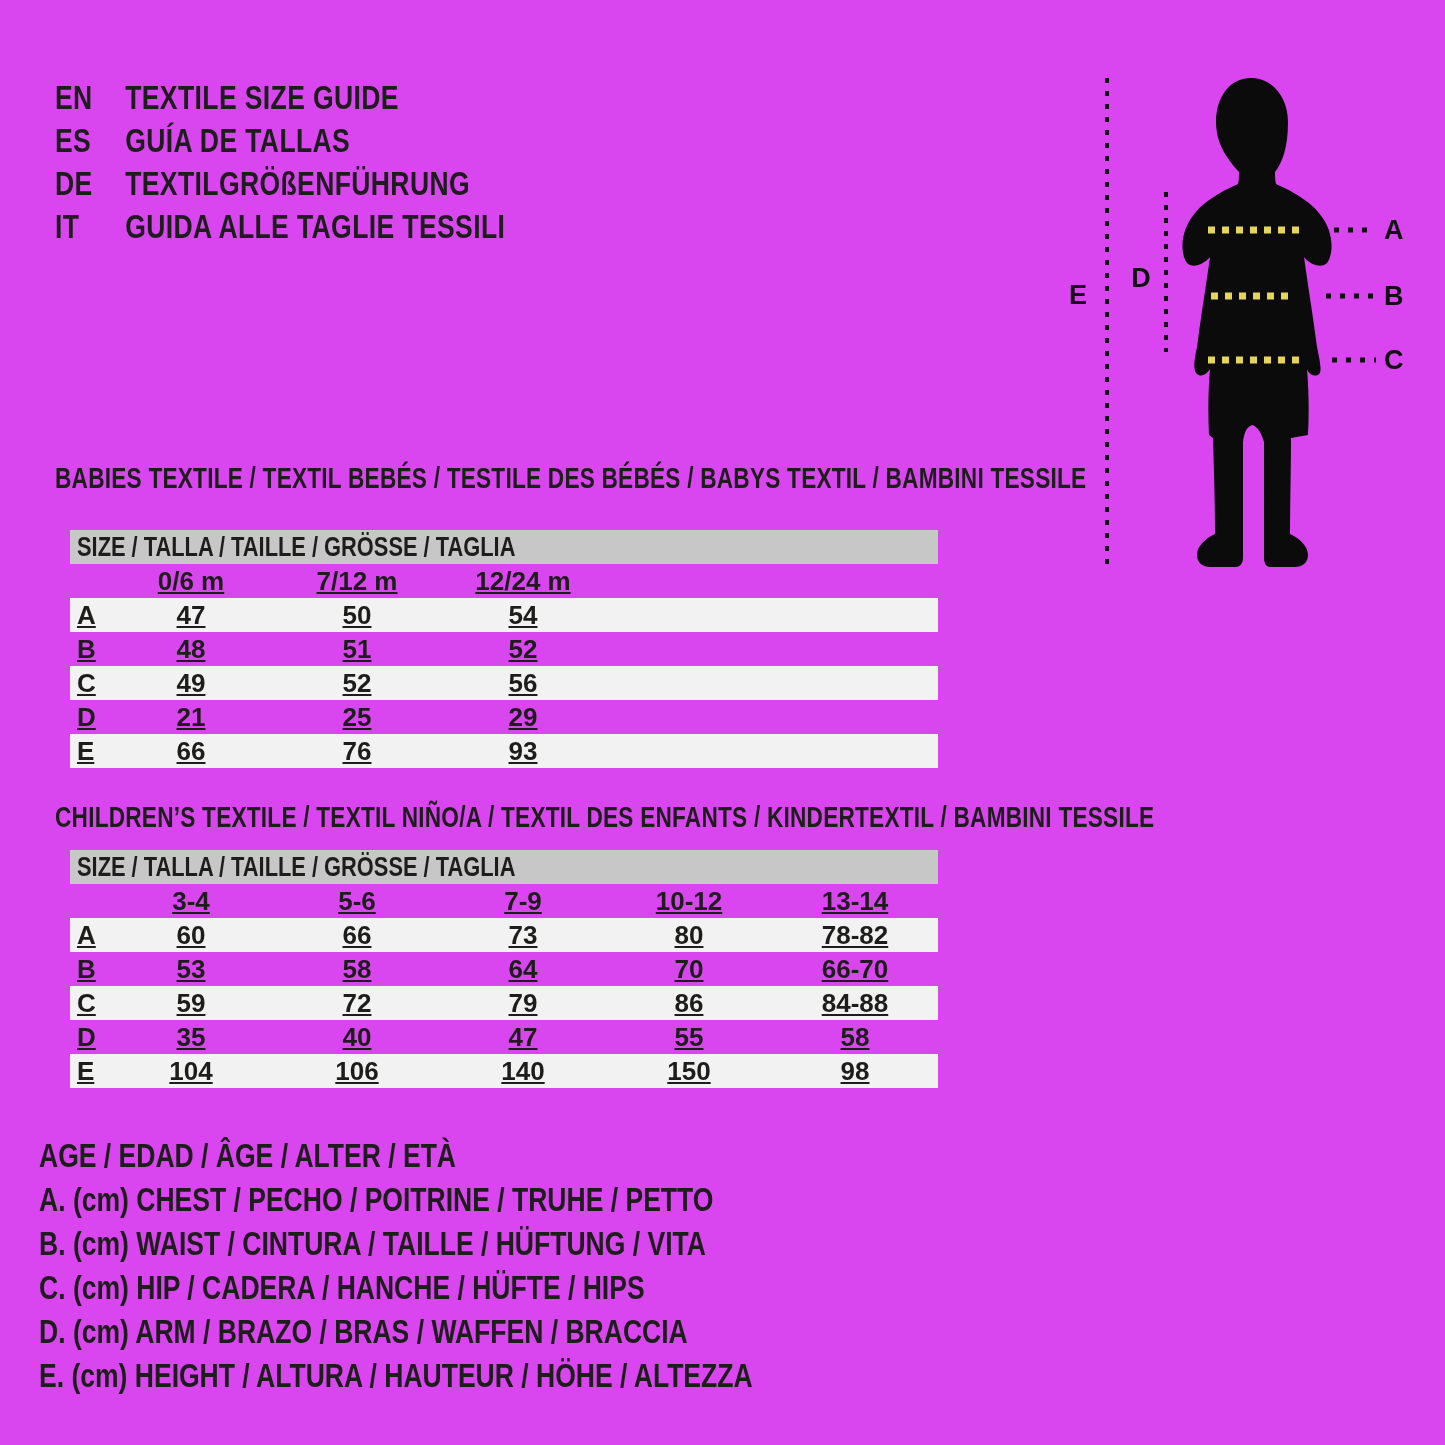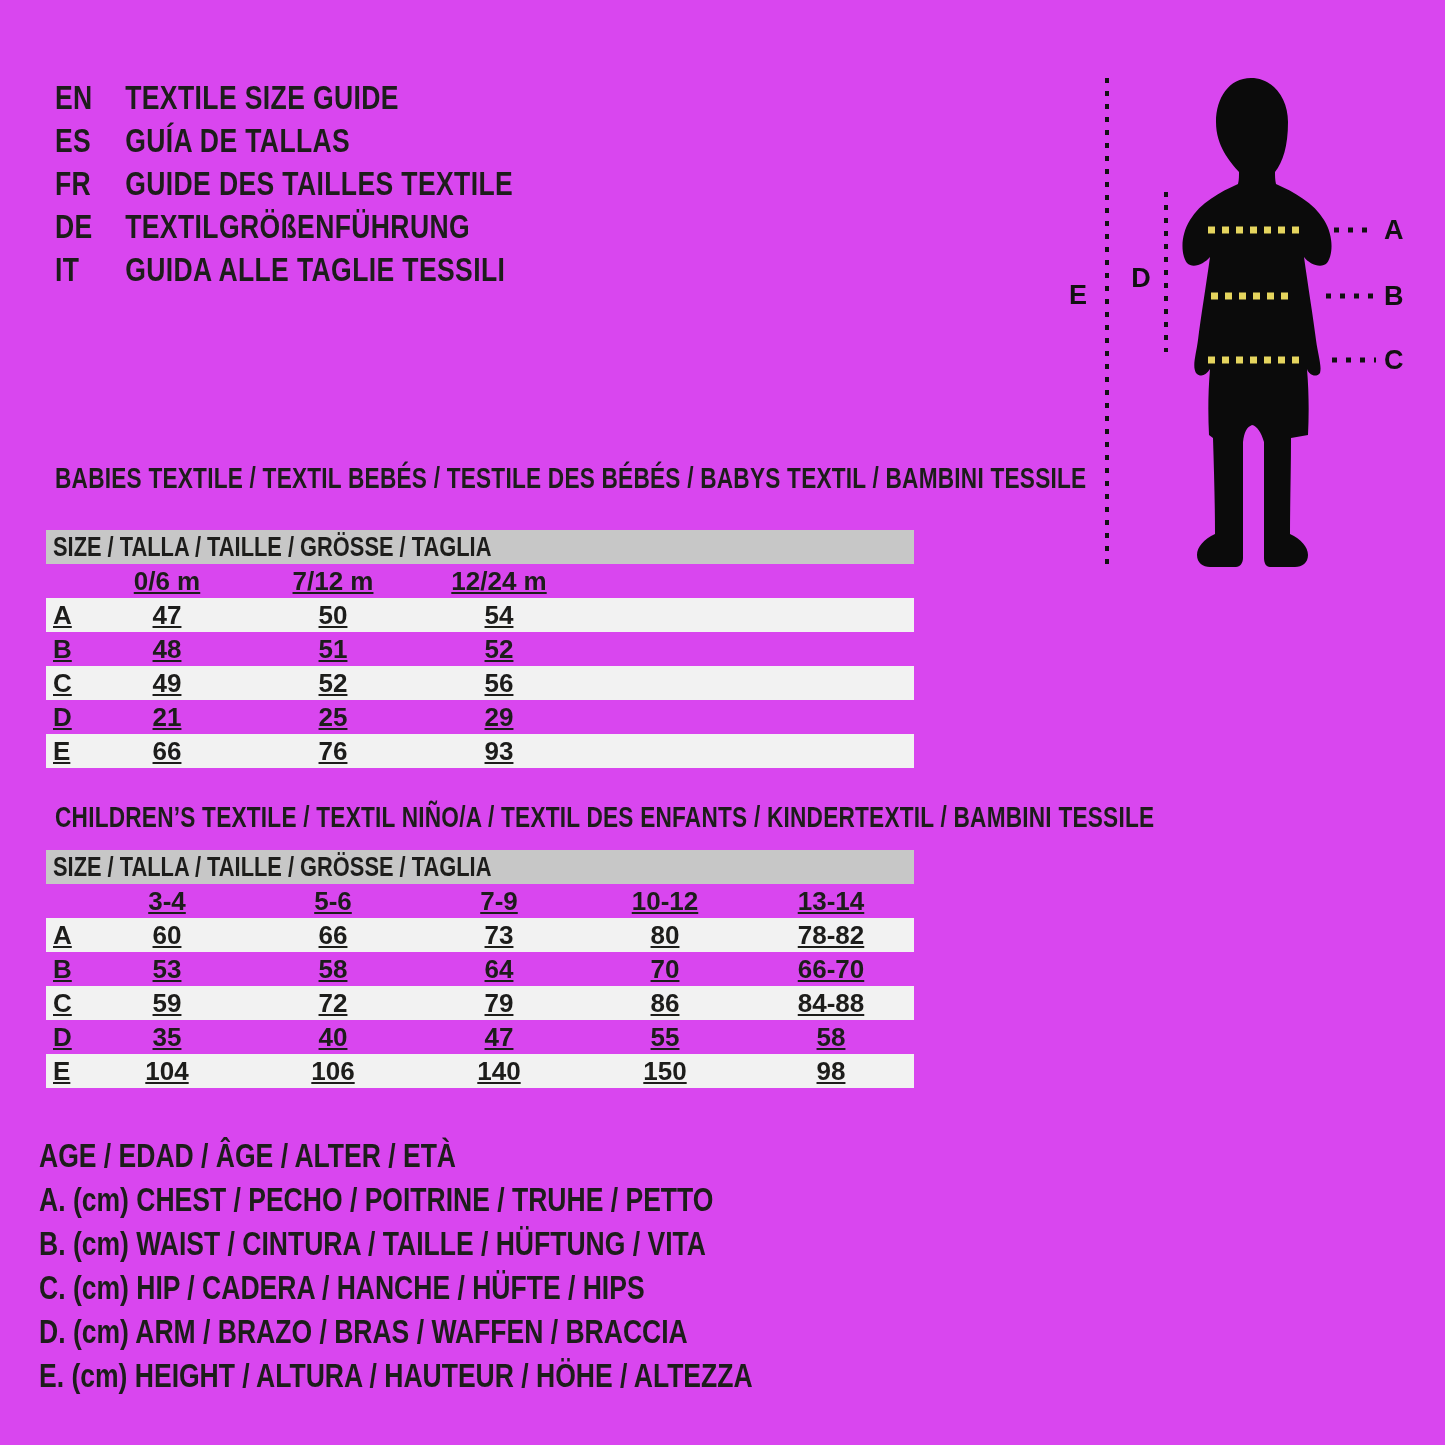--- a/index.html
+++ b/index.html
@@ -63,21 +63,21 @@
     position: absolute;
     left: 55px;
     font-size: 29px;
     line-height: 32px;
     letter-spacing: 0.3px;
   }
 
   
   .size-table {
     position: absolute;
-    left: 46px;
+    left: 70px;
     width: 868px;
   }
   .size-bar {
     height: 34px;
     background: #c7c7c7;
     line-height: 34px;
     padding-left: 7px;
     font-size: 28px;
     box-sizing: border-box;
   }
@@ -117,23 +117,20 @@
 <body>
 
 <div class="page">
 
   <div class="lang-block">
     <div class="lang-row">
       <span class="cond"><span class="lang-code">EN</span><span>TEXTILE SIZE GUIDE</span></span>
     </div>
     <div class="lang-row">
       <span class="cond"><span class="lang-code">ES</span><span>GUÍA DE TALLAS</span></span>
-    </div>
-    <div class="lang-row">
-      <span class="cond"><span class="lang-code">FR</span><span>GUIDE DES TAILLES TEXTILE</span></span>
     </div>
     <div class="lang-row">
       <span class="cond"><span class="lang-code">DE</span><span>TEXTILGRÖßENFÜHRUNG</span></span>
     </div>
     <div class="lang-row">
       <span class="cond"><span class="lang-code">IT</span><span>GUIDA ALLE TAGLIE TESSILI</span></span>
     </div>
   </div>
 
   <svg class="figure" viewBox="0 0 405 560">

